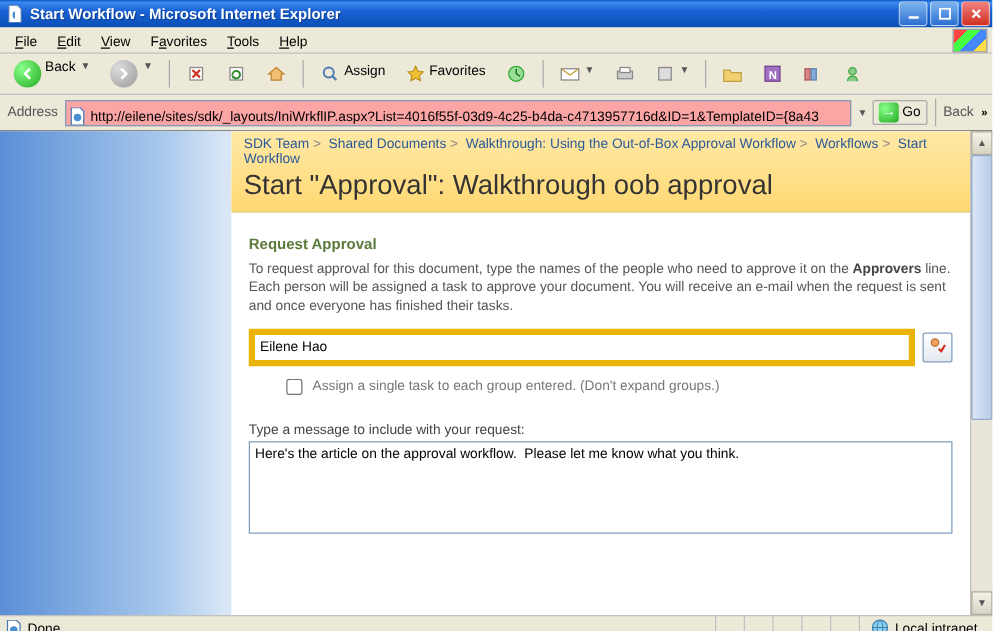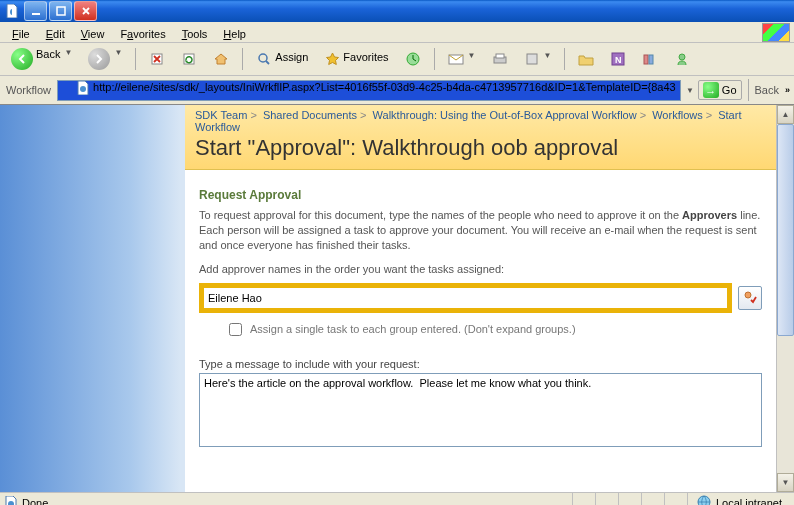--- a/index.html
+++ b/index.html
@@ -22,21 +22,21 @@
   .tbtn{display:flex;gap:3px;padding:2px 4px;border:1px solid transparent;border-radius:3px;cursor:default}
   .tcircle{width:22px;height:22px;border-radius:50%;display:flex;align-items:center;justify-content:center;color:#fff;font-size:12px;font-weight:bold}
   .back{background:radial-gradient(circle at 30% 30%,#8f8,#2a2)}
   .fwd{background:radial-gradient(circle at 30% 30%,#ddd,#999)}
   .sq{width:16px;height:16px;display:flex;align-items:center;justify-content:center}
   .sep{width:1px;height:22px;background:#aaa;margin:0 2px}
   .dd{font-size:8px;color:#555;margin-left:1px}
   
   .addrbar{height:24px;background:#ece9d8;display:flex;align-items:center;padding:2px 4px;gap:4px;border-bottom:1px solid #888}
   .addrbar .lbl{color:#555;padding:0 2px}
-  .addrbox{flex:1;height:19px;border:1px solid #7f9db9;background:#1d4ed8;display:flex;align-items:flex-start;padding:0 18px;font-size:11px;overflow:hidden;white-space:nowrap}
+  .addrbox{flex:1;height:19px;border:1px solid #7f9db9;background:#fca5a5;display:flex;align-items:flex-end;padding:0 2px;font-size:11px;overflow:hidden;white-space:nowrap}
   .addrbox .pgicon{width:14px;height:14px;margin-right:3px;flex-shrink:0}
   .gobtn{display:flex;align-items:center;gap:3px;padding:1px 4px;border:1px solid #aaa;border-radius:2px;background:#ece9d8}
   .goicon{width:16px;height:16px;background:radial-gradient(circle at 30% 30%,#8f8,#2a2);border-radius:3px;display:flex;align-items:center;justify-content:center;color:#fff;font-weight:bold;font-size:11px}
   
   .client{height:387px;display:flex;background:linear-gradient(to right,#5a8fd6 0,#a8c8ec 130px,#d8e6f5 180px);position:relative}
   .leftpad{width:185px;flex-shrink:0}
   .page{flex:1;background:#fff;margin-right:18px;overflow:hidden;display:flex;flex-direction:column}
   
   .bcwrap{background:linear-gradient(to bottom,#ffe9a6,#ffd873);border-bottom:1px solid #e0c050;padding:4px 10px 8px}
   .breadcrumb{color:#2a5a9a;font-size:11px;margin-bottom:2px}
@@ -72,20 +72,21 @@
 </head>
 <body>
 
 <div class="titlebar">
   <span class="icon">
     <svg width="14" height="14" viewBox="0 0 14 14">
         <path d="M2 0h7l3 3v11H2z" fill="#fff" stroke="#4a78b0"></path>
         <path d="M5 8c0-2 1-3 2-3v6c-1 0-2-1-2-3z" fill="#4a90d0"></path>
       </svg>
   </span>
+  <span class="title">Start Workflow - Microsoft Internet Explorer</span>
   <div class="winbtns">
     <div class="winbtn min">
         <svg width="10" height="10">
           <rect x="1" y="7" width="8" height="2" fill="#fff"></rect>
         </svg>
       </div>
     <div class="winbtn max">
         <svg width="10" height="10">
           <rect x="1" y="1" width="8" height="8" fill="none" stroke="#fff" stroke-width="1.5"></rect>
         </svg>
@@ -231,21 +232,21 @@
       <span class="sq">
         <svg width="16" height="16">
           <circle cx="8" cy="6" r="3" fill="#8c8" stroke="#4a4"></circle>
           <path d="M4 14c0-3 2-4 4-4s4 1 4 4" fill="#8c8" stroke="#4a4"></path>
         </svg>
       </span>
     </div>
 </div>
 
 <div class="addrbar">
-  <span class="lbl">Workflow</span>
+  <span class="lbl">Address</span>
   <div class="addrbox">
     <span class="pgicon"><svg width="14" height="14">
           <path d="M2 0h7l3 3v11H2z" fill="#fff" stroke="#4a78b0"></path>
           <circle cx="7" cy="8" r="3" fill="#4a90d0"></circle>
         </svg></span>
     <span>http://eilene/sites/sdk/_layouts/IniWrkflIP.aspx?List=4016f55f-03d9-4c25-b4da-c4713957716d&amp;ID=1&amp;TemplateID={8a43</span>
   </div>
   <span class="dd">▼</span>
   <div class="gobtn">
     <div class="goicon">→</div>
@@ -268,21 +269,20 @@
         <span>Start Workflow</span>
       </div>
       <div class="heading">Start "Approval": Walkthrough oob approval</div>
     </div>
 
     <div class="form">
       <div class="sectitle">Request Approval</div>
       <div class="desc">
         <span>To request approval for this document, type the names of the people who need to approve it on the </span><b>Approvers</b><span> line. Each person will be assigned a task to approve your document. You will receive an e-mail when the request is sent and once everyone has finished their tasks.</span>
       </div>
-      <div class="hint">Add approver names in the order you want the tasks assigned:</div>
 
       <div class="approw">
         <input class="apprinput" value="Eilene Hao" style="">
         <div class="namebtn">
           <span><svg width="14" height="14">
                 <circle cx="5" cy="5" r="3" fill="#f0a060" stroke="#c07030"></circle>
                 <path d="M8 10l2 2 3-5" fill="none" stroke="#d03020" stroke-width="1.8"></path>
               </svg></span>
         </div>
       </div>

